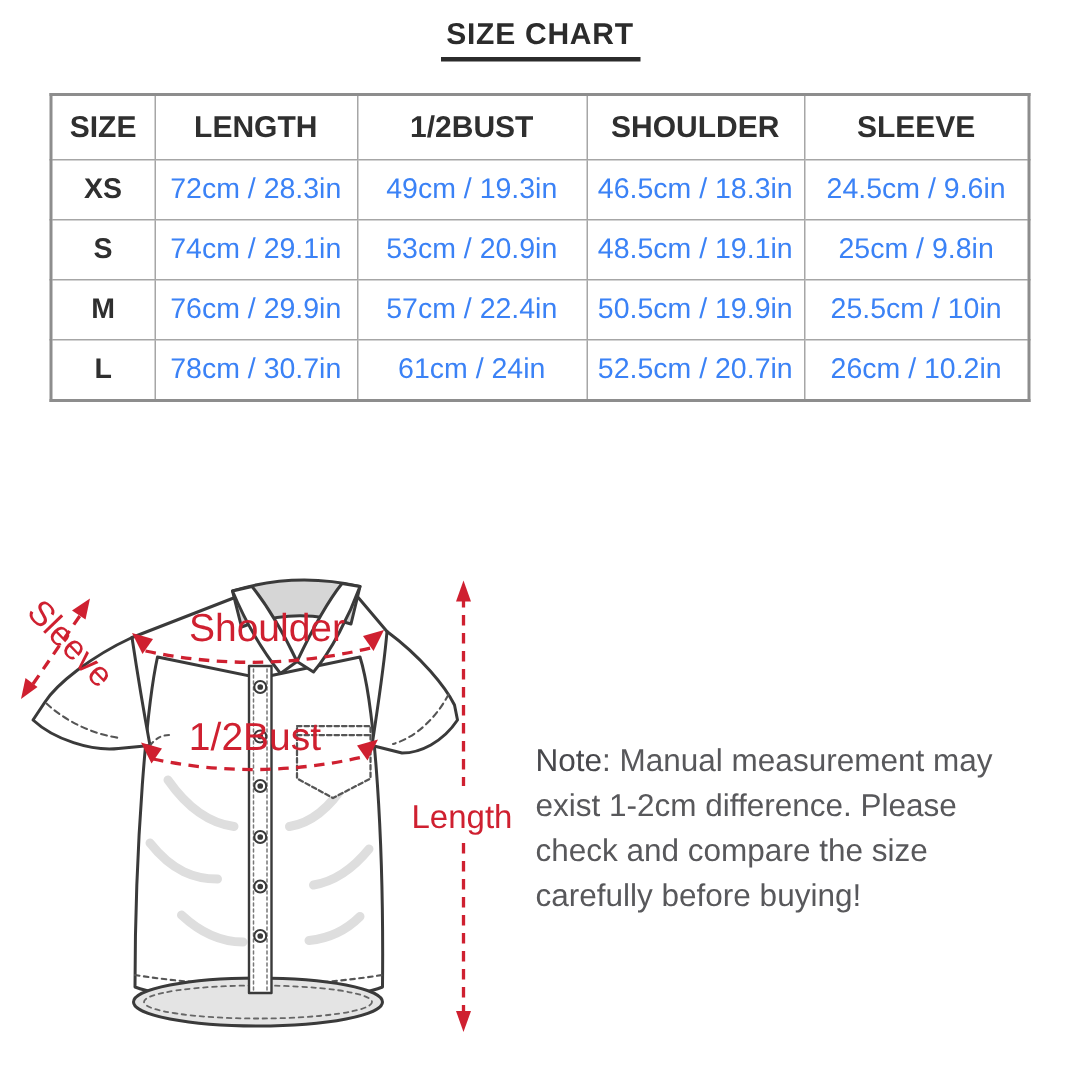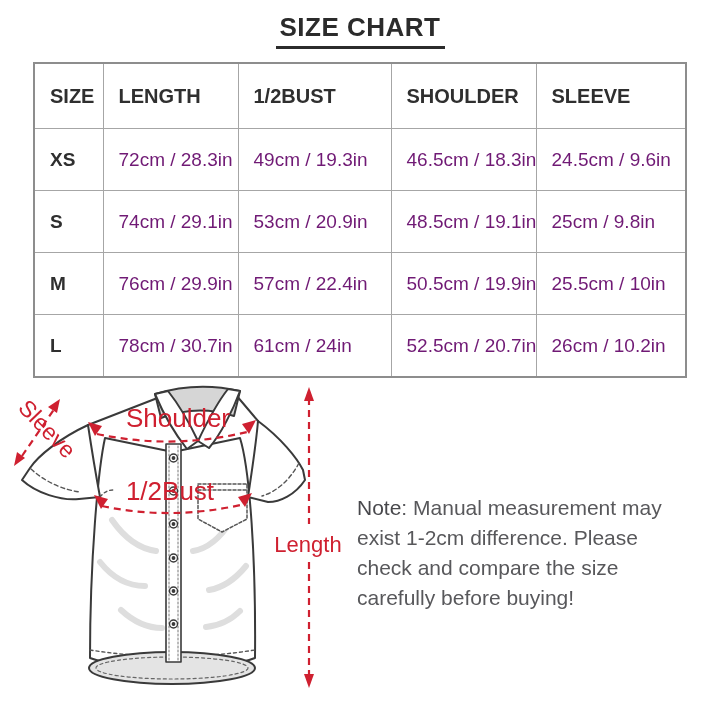--- a/index.html
+++ b/index.html
@@ -3,35 +3,35 @@
 <meta charset="utf-8">
 <style>
   html,body{margin:0;padding:0;background:#ffffff;}
   .page{
     position:relative;width:720px;height:720px;background:#ffffff;
     font-family:"Liberation Sans",sans-serif;overflow:hidden;
   }
   
   .title-wrap{position:absolute;top:12px;left:0;width:720px;text-align:center;}
   .title{
-    display:inline-block;font-size:26px;font-weight:bold;color:#2b2b2b;
+    display:inline-block;font-size:20px;font-weight:bold;color:#2b2b2b;
     letter-spacing:0.5px;border-bottom:3px solid #2b2b2b;padding:0 4px 3px 4px;
   }
   
   table.size-table{
     position:absolute;left:33px;top:62px;width:652px;
     border-collapse:collapse;table-layout:fixed;
     border:2px solid #8d8d8d;
   }
   table.size-table td,table.size-table th{
-    border:1px solid #a6a6a6;text-align:left;vertical-align:middle;
-    padding:15px;overflow:hidden;white-space:nowrap;
+    border:1px solid #a6a6a6;text-align:center;vertical-align:middle;
+    padding:4px;overflow:hidden;white-space:nowrap;
   }
   table.size-table th{height:34px;font-size:20px;font-weight:bold;color:#2f2f2f;}
-  table.size-table td{height:31px;font-size:19px;color:#701a75;}
+  table.size-table td{height:31px;font-size:19px;color:#3b82f6;}
   table.size-table td.size-col{font-weight:bold;color:#2f2f2f;margin-left:16px;}
   
   svg.diagram{position:absolute;left:0;top:372px;}
   .red-label{fill:#cf2030;font-family:"Liberation Sans",sans-serif;}
   
   .note{
     position:absolute;left:357px;top:472px;width:338px;
     font-size:21px;line-height:30px;color:#58585b;
   }
   .note b{color:#48484c;font-weight:normal;}

